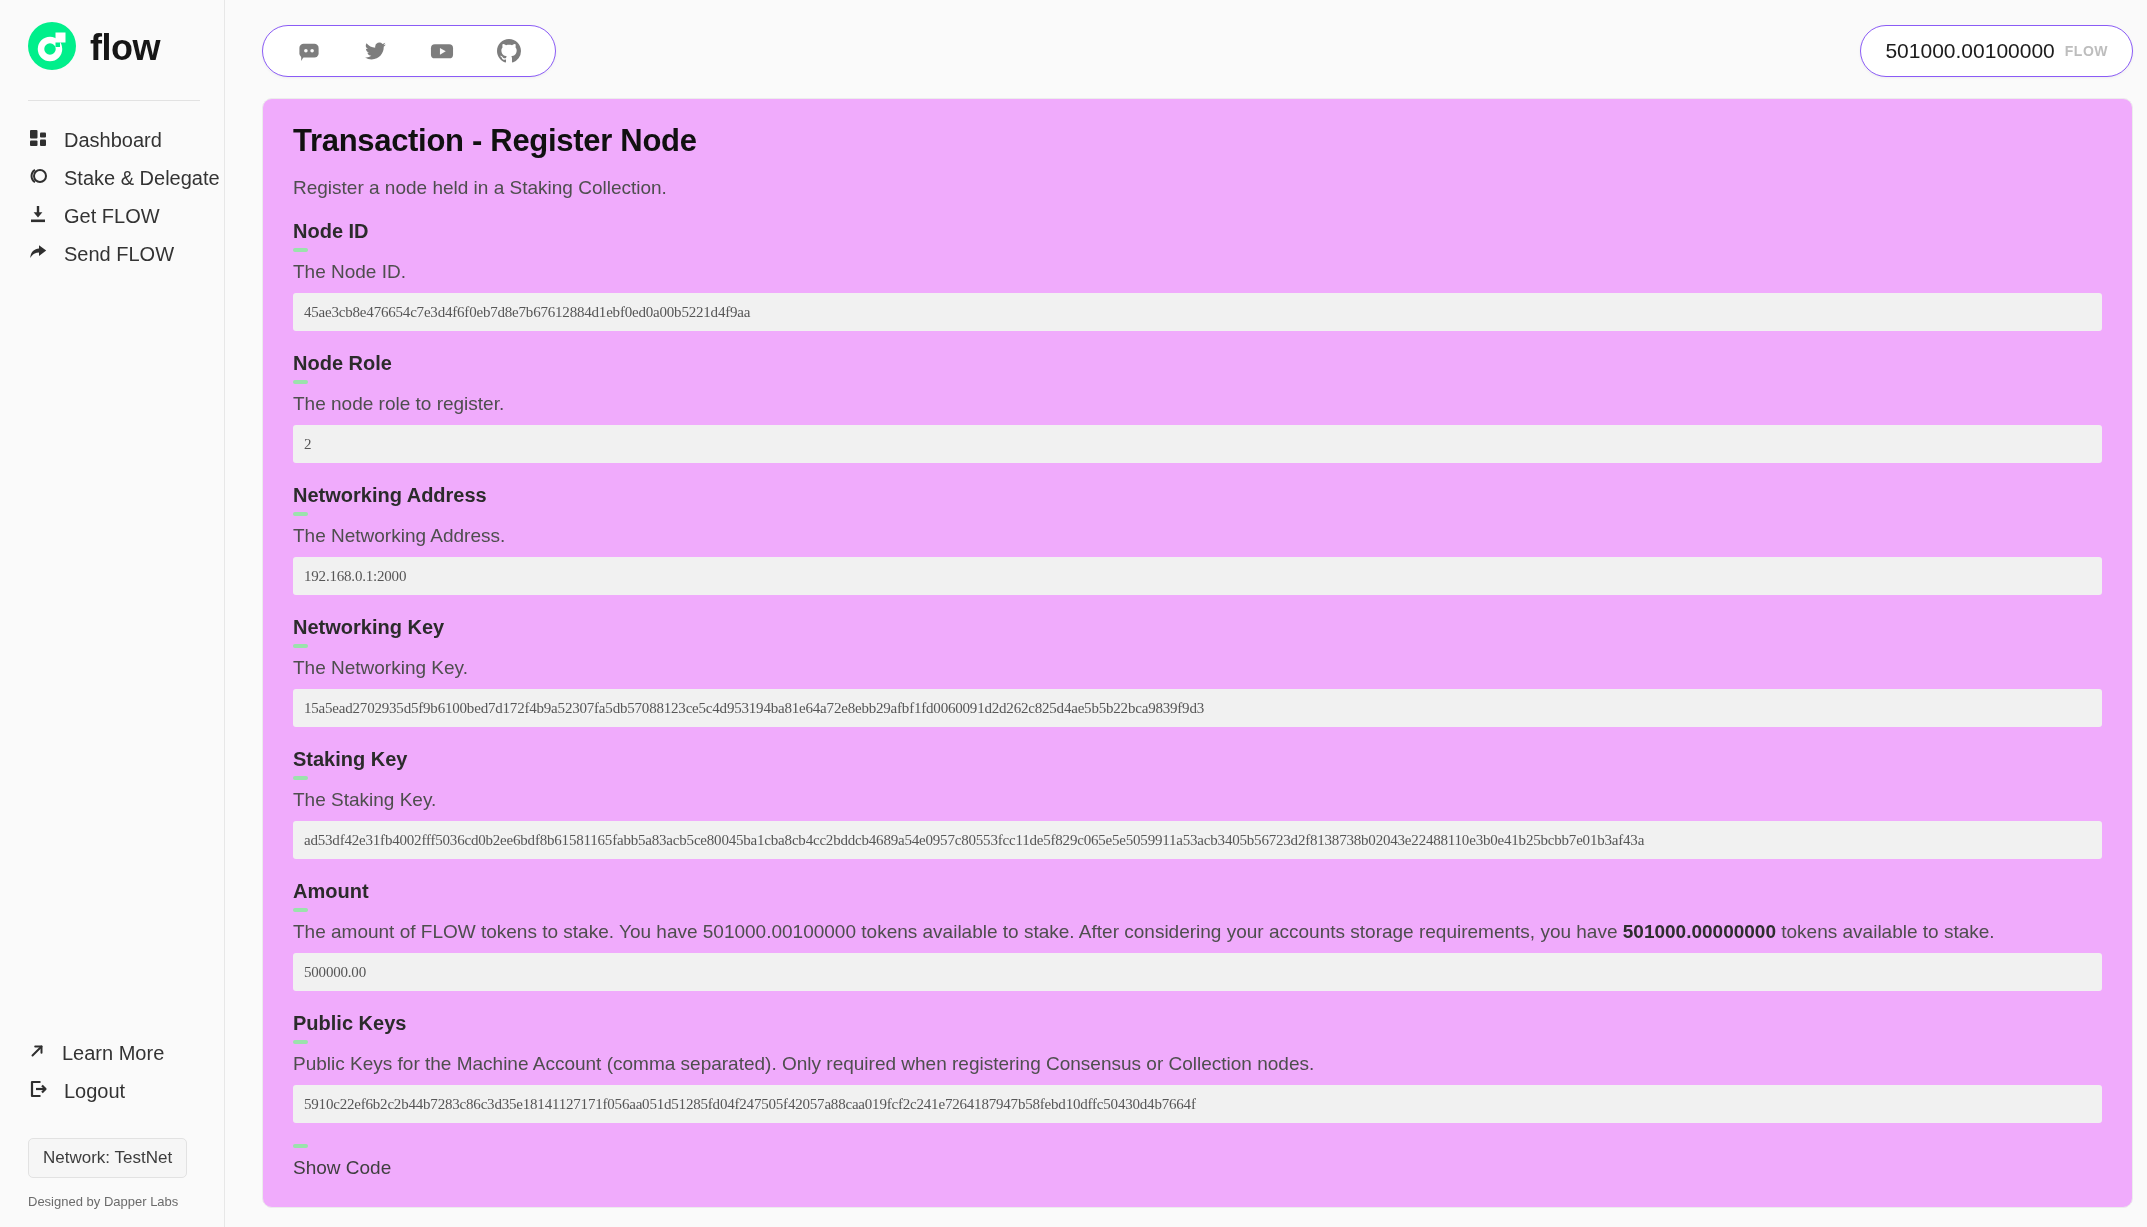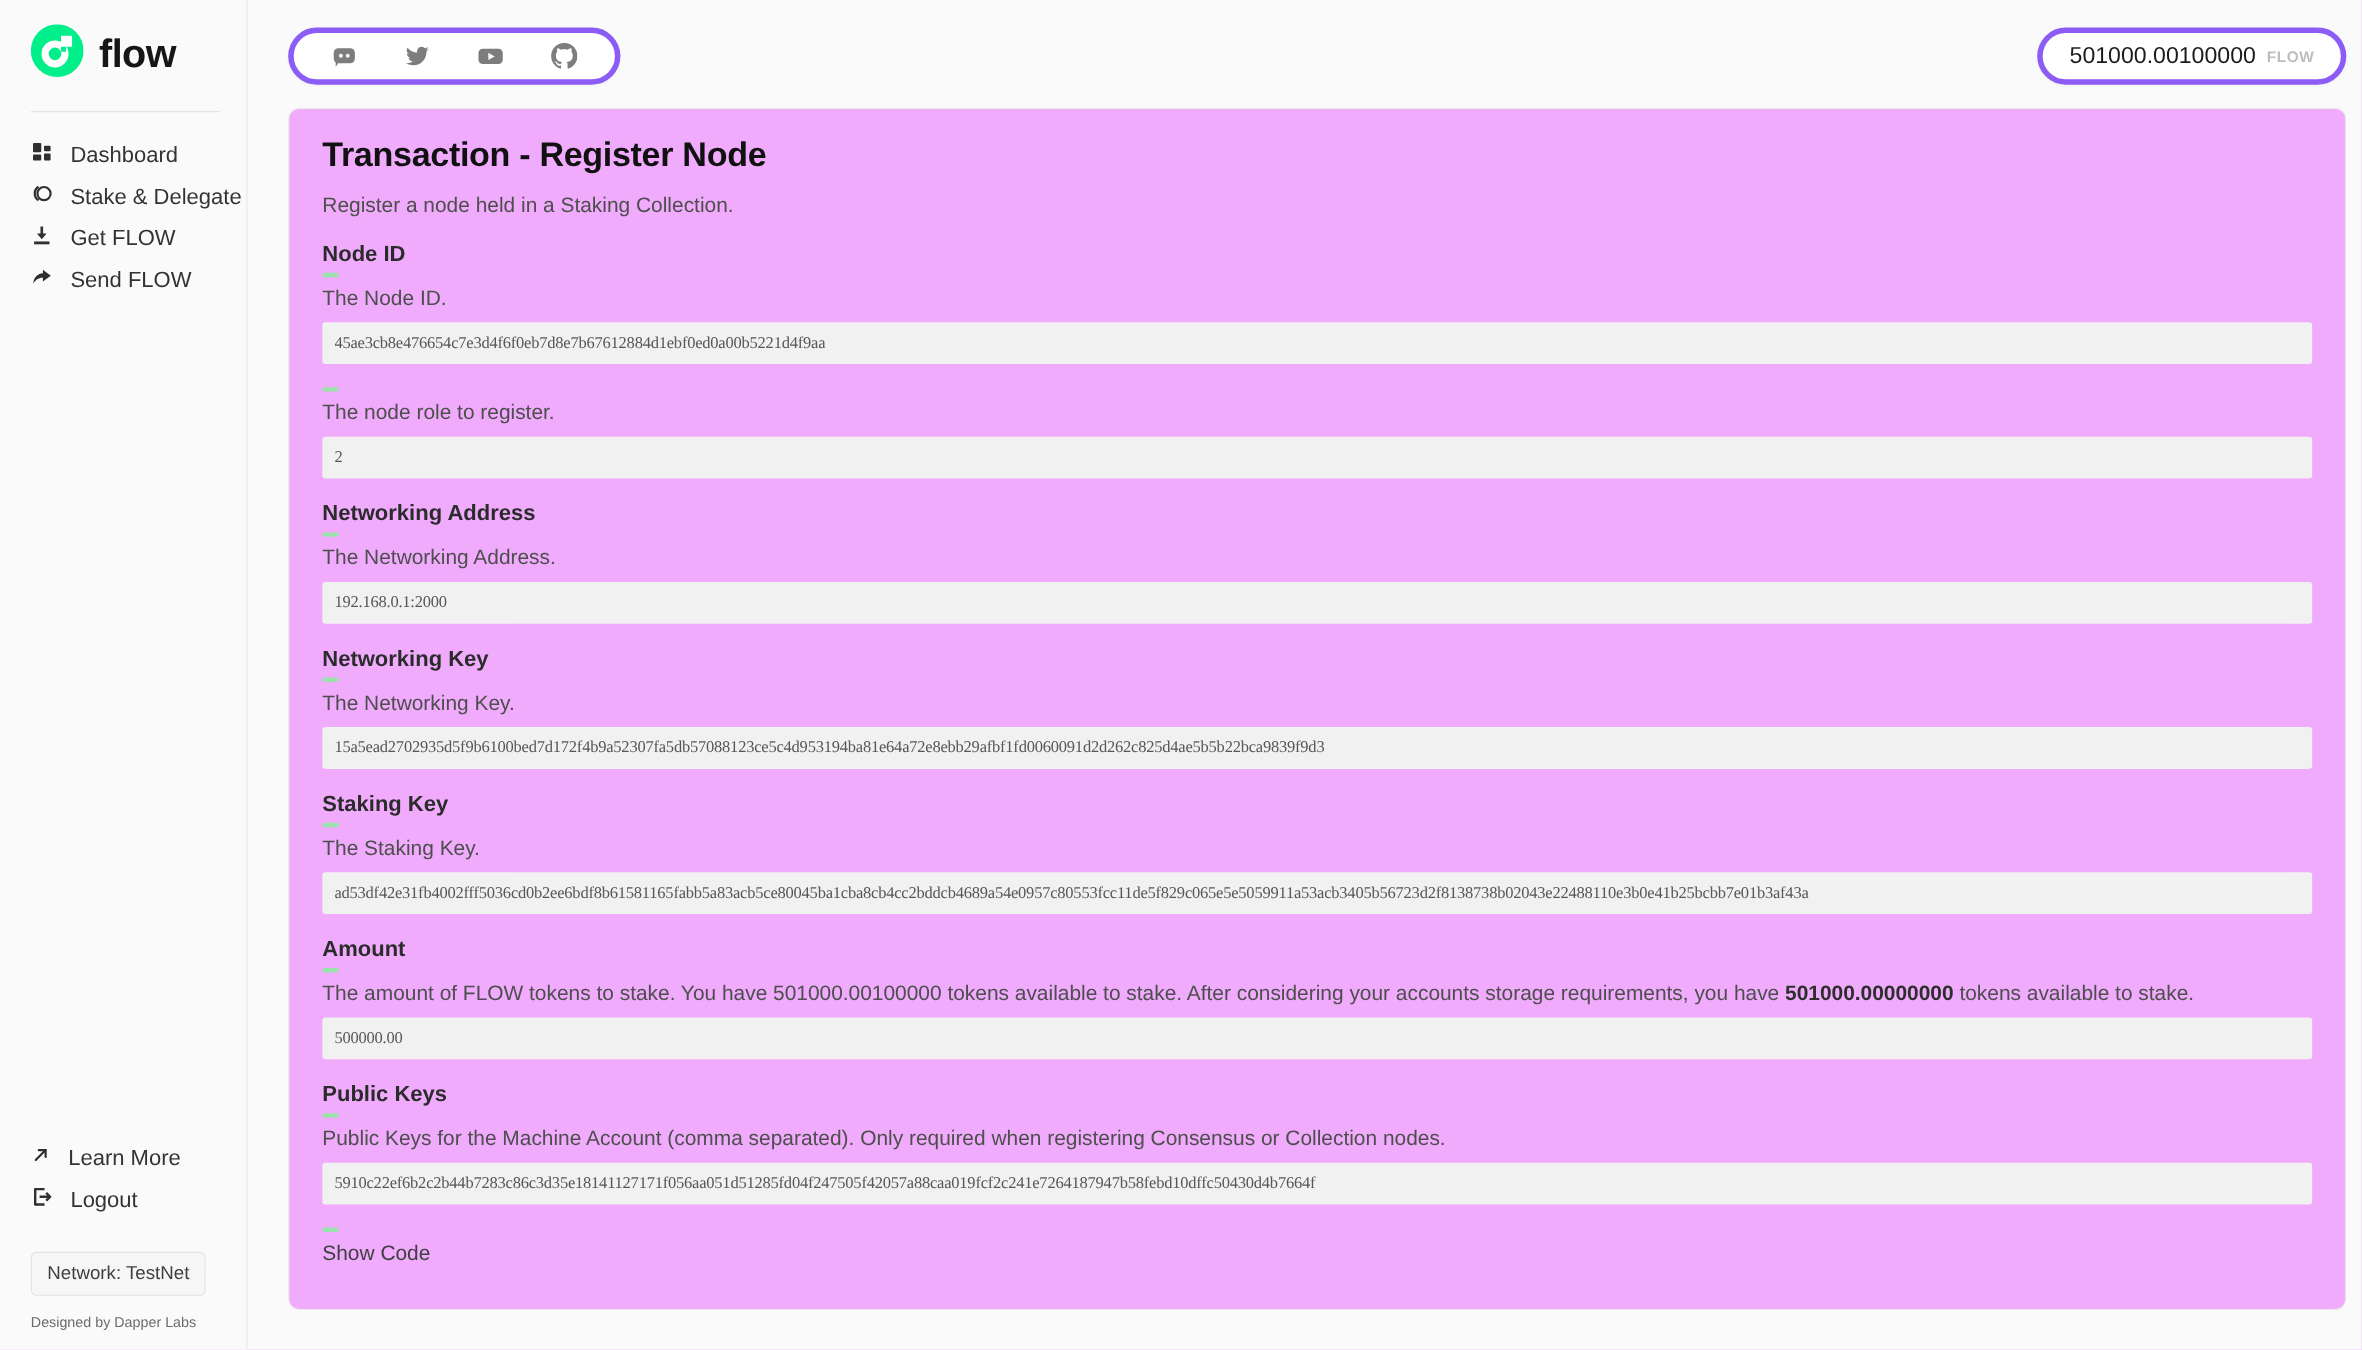--- a/index.html
+++ b/index.html
@@ -33,21 +33,21 @@
     padding: 9px 14px; font-size: 17px; color: #3d3d3d;
   }
   .credit { margin-top: 16px; font-size: 13px; color: #6b6b6b; }
 
   
   .main { flex: 1; display: flex; flex-direction: column; padding: 25px 14px 0 37px; min-width: 0; }
   .topbar { display: flex; justify-content: space-between; align-items: center; margin-bottom: 21px; }
   .pill {
     background: #fff; border-radius: 27px; height: 52px;
     display: flex; align-items: center;
-    border: 5px solid #8b5cf6; box-shadow: 0 1px 3px rgba(0,0,0,0.05);
+    border: 1px solid #8b5cf6; box-shadow: 0 1px 3px rgba(0,0,0,0.05);
   }
   .social-pill { gap: 42px; padding: 0 34px; }
   .social-pill .soc { display: flex; align-items: center; cursor: pointer; }
   .balance-pill { gap: 10px; padding: 0 24px; }
   .balance-amount { font-size: 21px; color: #1c1c1c; }
   .balance-unit { font-size: 14px; font-weight: bold; color: #bdbdbd; letter-spacing: 0.5px; }
 
   
   .card {
     background: #f0abfc; border: 1px solid #ececec; border-radius: 10px;
@@ -195,20 +195,21 @@
       <p class="form-subtitle">Register a node held in a Staking Collection.</p>
 
       <div class="field">
         <div class="field-label">Node ID</div>
         <div class="label-underline"></div>
         <div class="field-desc">The Node ID.</div>
         <input class="field-input" value="45ae3cb8e476654c7e3d4f6f0eb7d8e7b67612884d1ebf0ed0a00b5221d4f9aa" style="">
       </div>
 
       <div class="field">
+        <div class="field-label">Node Role</div>
         <div class="label-underline"></div>
         <div class="field-desc">The node role to register.</div>
         <input class="field-input" value="2" style="">
       </div>
 
       <div class="field">
         <div class="field-label">Networking Address</div>
         <div class="label-underline"></div>
         <div class="field-desc">The Networking Address.</div>
         <input class="field-input" value="192.168.0.1:2000" style="">

